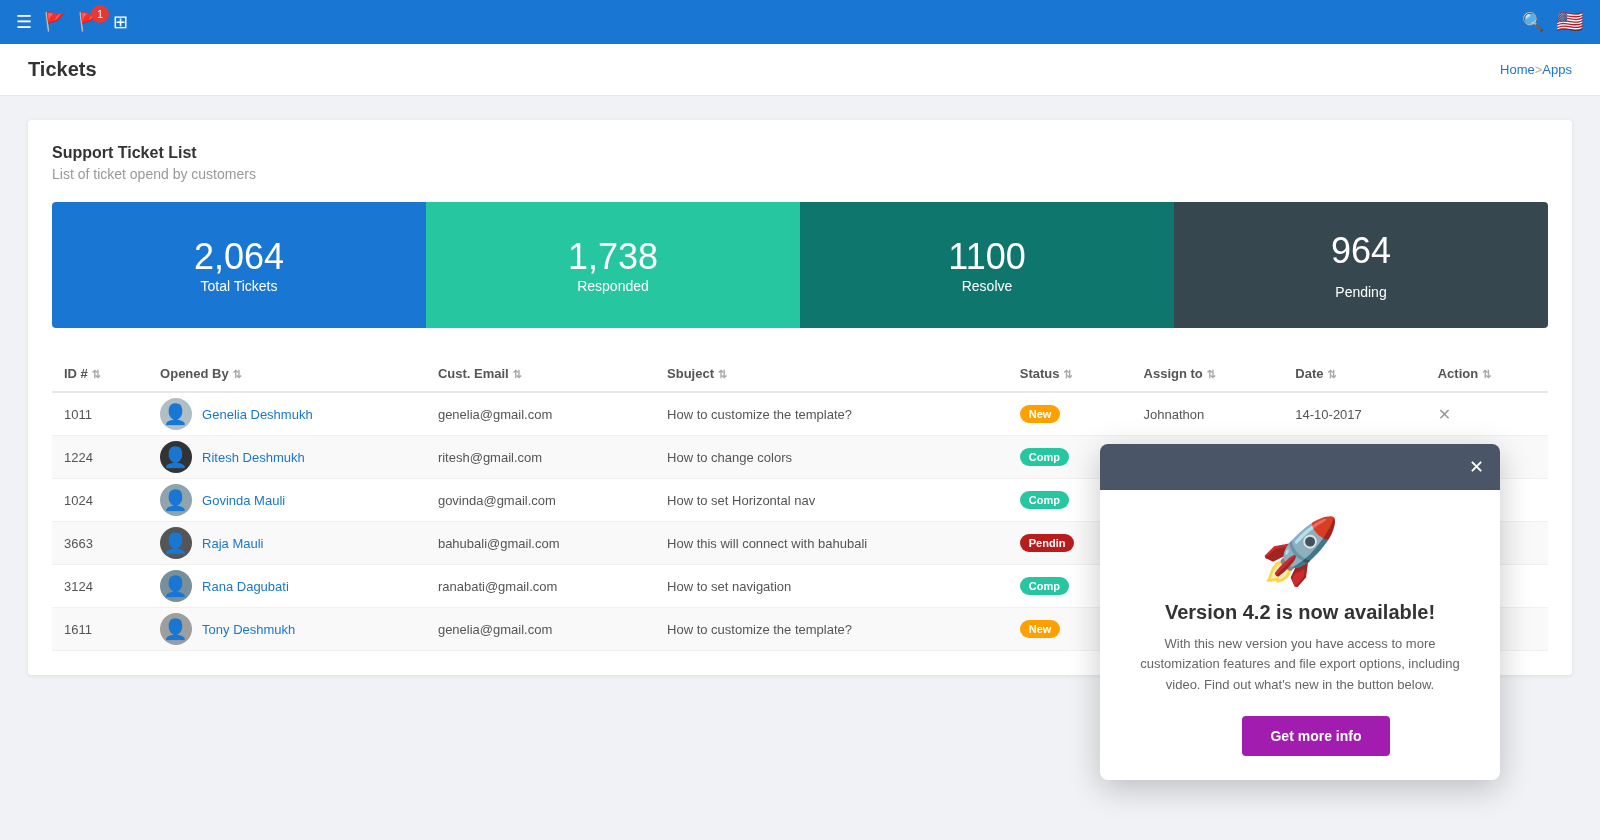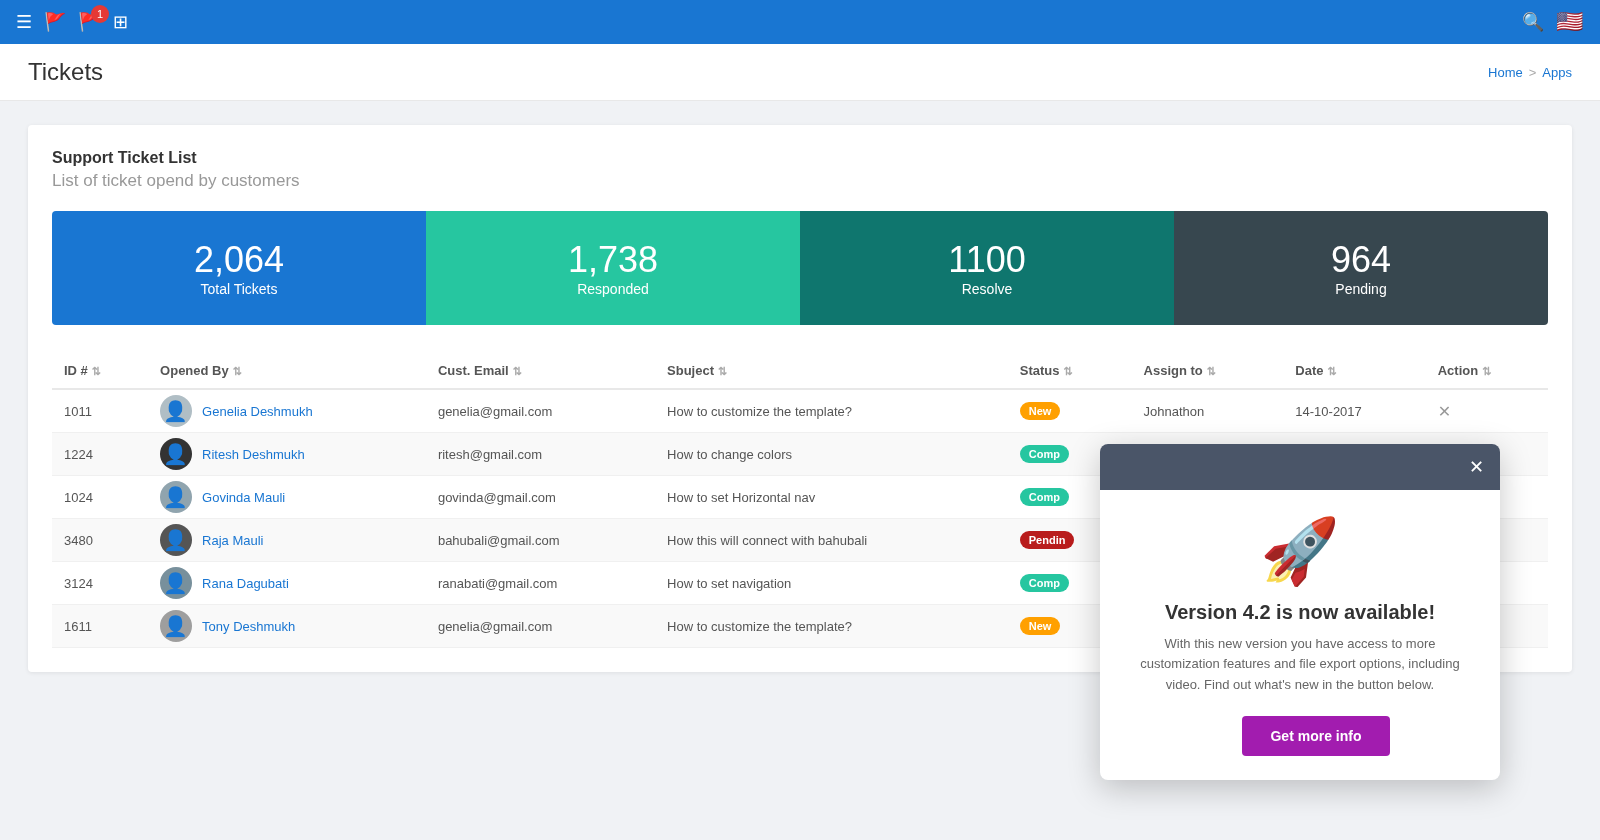--- a/index.html
+++ b/index.html
@@ -22,56 +22,56 @@
 
     
     .breadcrumb-bar {
       background: white;
       padding: 14px 28px;
       display: flex;
       align-items: center;
       justify-content: space-between;
       border-bottom: 1px solid #e8e8e8;
     }
-    .page-title { font-size: 24px; font-weight: 400; color: #333; }
-    .breadcrumb { display: flex; align-items: center; gap: 6px; font-size: 13px; color: #888; }
+    .page-title { font-size: 20px; font-weight: 700; color: #333; }
+    .breadcrumb { display: flex; align-items: center; font-size: 13px; color: #888; }
     .breadcrumb-link { color: #1976d2; cursor: pointer; }
     .breadcrumb-sep { color: #aaa; }
     .breadcrumb-current { color: #1976d2; }
 
     
     .main { padding: 24px 28px; }
 
     
     .card {
       background: white;
       border-radius: 4px;
       padding: 24px;
       box-shadow: 0 1px 4px rgba(0,0,0,0.08);
     }
     .card-title { font-size: 16px; font-weight: 600; color: #333; margin-bottom: 4px; }
-    .card-subtitle { font-size: 17px; color: #999; margin-bottom: 20px; }
+    .card-subtitle { font-size: 14px; color: #999; margin-bottom: 20px; }
 
     
     .stats-row {
       display: grid;
       grid-template-columns: repeat(4, 1fr);
       gap: 0;
       margin-bottom: 28px;
     }
     .stat-card {
       padding: 28px 20px;
       display: flex;
       flex-direction: column;
       align-items: center;
       justify-content: center;
       color: white;
     }
     .stat-card:first-child { border-radius: 4px 0 0 4px; }
-    .stat-card:last-child { border-radius: 0 4px 4px 0; }
+    .stat-card:last-child { border-radius: 0 4px 4px 0; gap: 12px; }
     .stat-number { font-size: 36px; font-weight: 300; }
     .stat-label { font-size: 14px; }
     .stat-blue { background: #1976d2; }
     .stat-teal { background: #26c6a0; }
     .stat-red { background: #0f766e; justify-content: center; }
     .stat-dark { background: #37474f; }
 
     
     .table-wrap { overflow-x: auto; }
     table { width: 100%; border-collapse: collapse; }
@@ -261,21 +261,21 @@
       </div>
     </td>
               <td>govinda@gmail.com</td>
               <td>How to set Horizontal nav</td>
               <td><span class="badge badge-complete">Comp</span></td>
               <td></td>
               <td></td>
               <td></td>
             </tr>
             <tr style="background: rgb(249, 249, 249);">
-              <td>3480</td>
+              <td>3663</td>
               <td>
       <div class="user-cell">
         <div class="avatar" style="background:#555">
           <span class="avatar-img">👤</span>
         </div>
         <span class="user-link">Raja Mauli</span>
       </div>
     </td>
               <td>bahubali@gmail.com</td>
               <td>How this will connect with bahubali</td>

